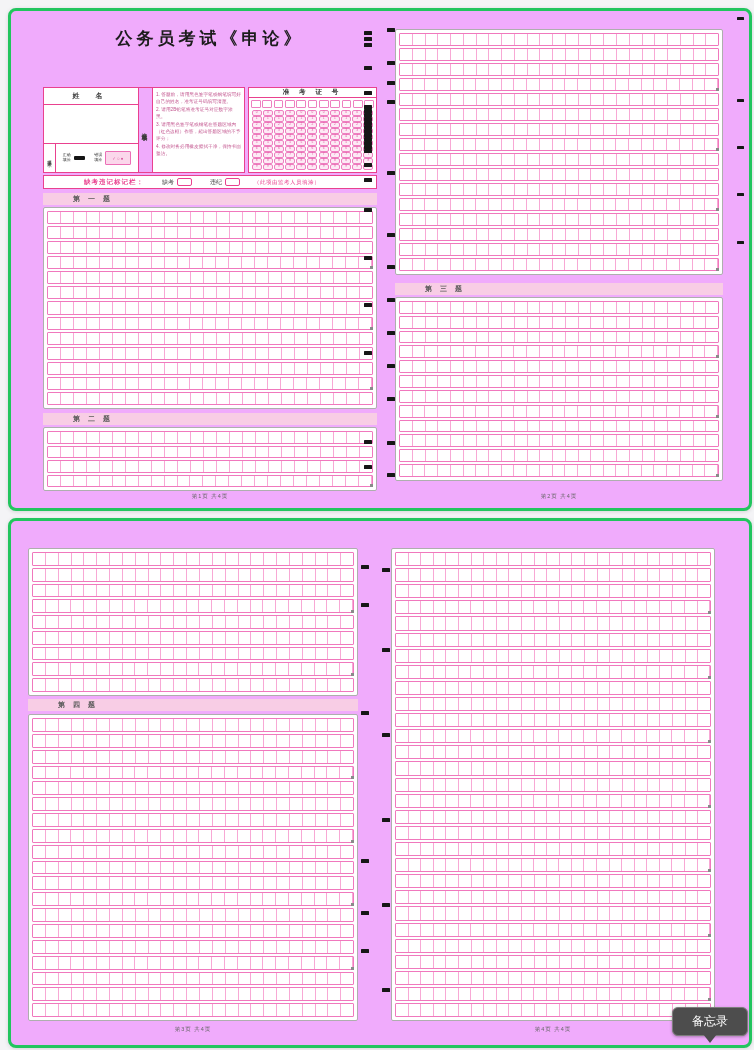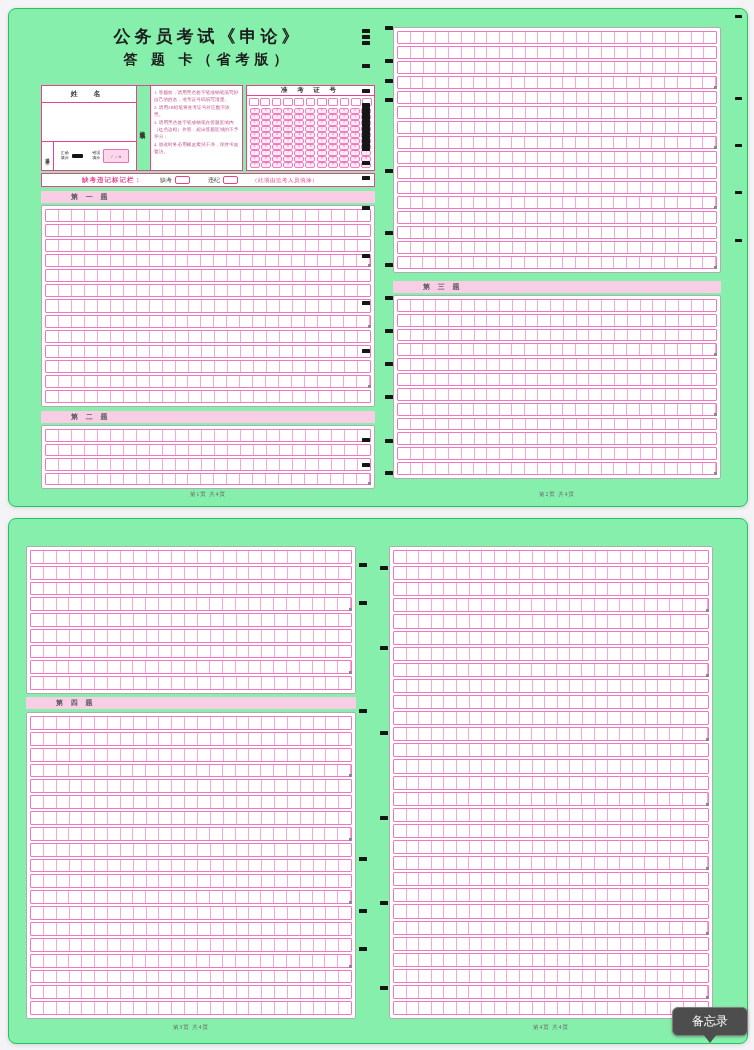--- a/index.html
+++ b/index.html
@@ -3,23 +3,22 @@
 <meta charset="utf-8">
 <style>
   html,body{margin:0;padding:0;}
   body{
     width:754px;height:1050px;position:relative;overflow:hidden;
     background:#f4f4f6;
     font-family:"Liberation Sans","DejaVu Sans",sans-serif;
     -webkit-font-smoothing:antialiased;
   }
   .card{
-    position:absolute;background:#86efac;border:1px solid #22c55e;border-radius:8px;
+    position:absolute;background:#f0abfc;border:3px solid #22c55e;border-radius:8px;
     box-shadow:0 1px 4px rgba(0,0,0,.13);
-    font-family:Liberation Serif, serif;
   }
   #card1{left:8px;top:8px;width:738px;height:497px;}
   #card2{left:8px;top:518px;width:738px;height:524px;}
   .abs{position:absolute;}
 
   
   .sheet-title{left:32px;top:16px;width:334px;text-align:center;
     font-size:17px;font-weight:bold;letter-spacing:4px;color:#1c1c1c;}
   .sheet-subtitle{left:32px;top:42px;width:334px;text-align:center;
     font-size:14px;font-weight:bold;letter-spacing:5px;color:#1c1c1c;}
@@ -90,21 +89,20 @@
   .memo-tail{position:absolute;left:30px;top:26px;width:0;height:0;
     border-left:7px solid transparent;border-right:7px solid transparent;
     border-top:9px solid #4d4d4d;}
 </style>
 </head>
 <body>
 
 <div class="card" id="card1">
 
   <div class="abs sheet-title">公务员考试《申论》</div>
-  <div class="abs sheet-subtitle">答 题 卡（省考版）</div>
 
   <div class="abs form-block">
     <div class="panel name-panel">
       <div class="name-label">姓  名</div>
       <div class="name-blank"></div>
       <div class="fillreq">
         <div class="vlabel">填涂要求</div>
         <div class="samples">
           <div class="sample">
             <span class="sample-txt">正确填涂</span>

